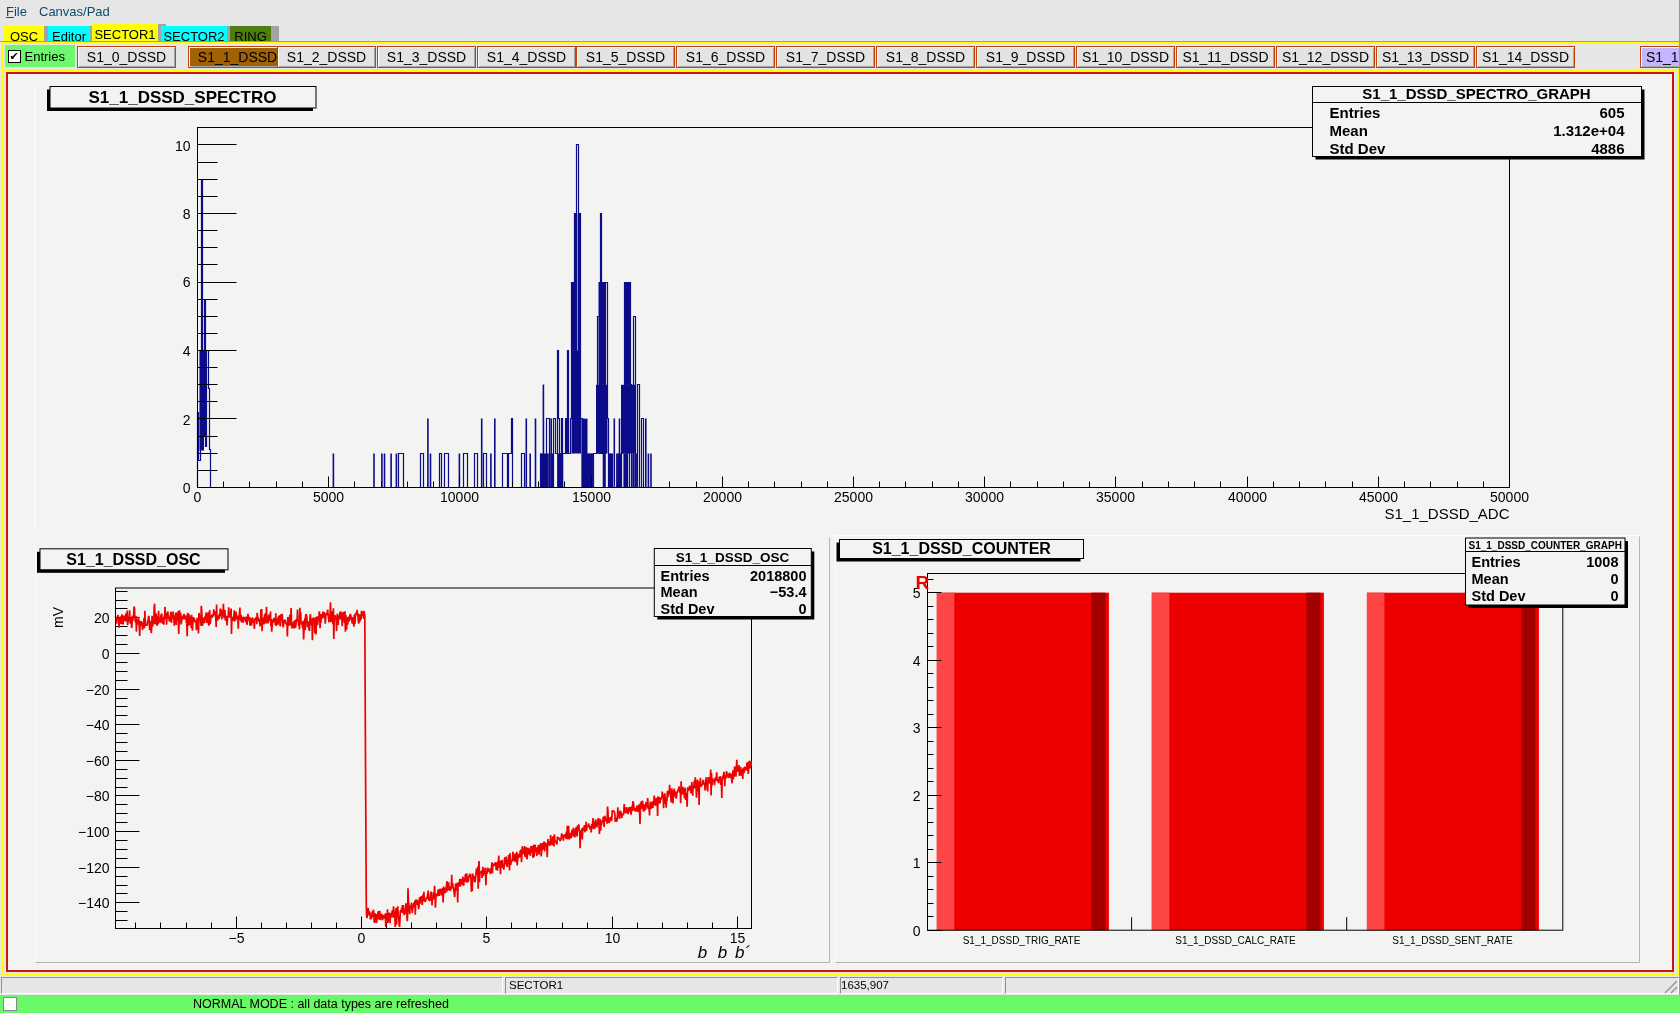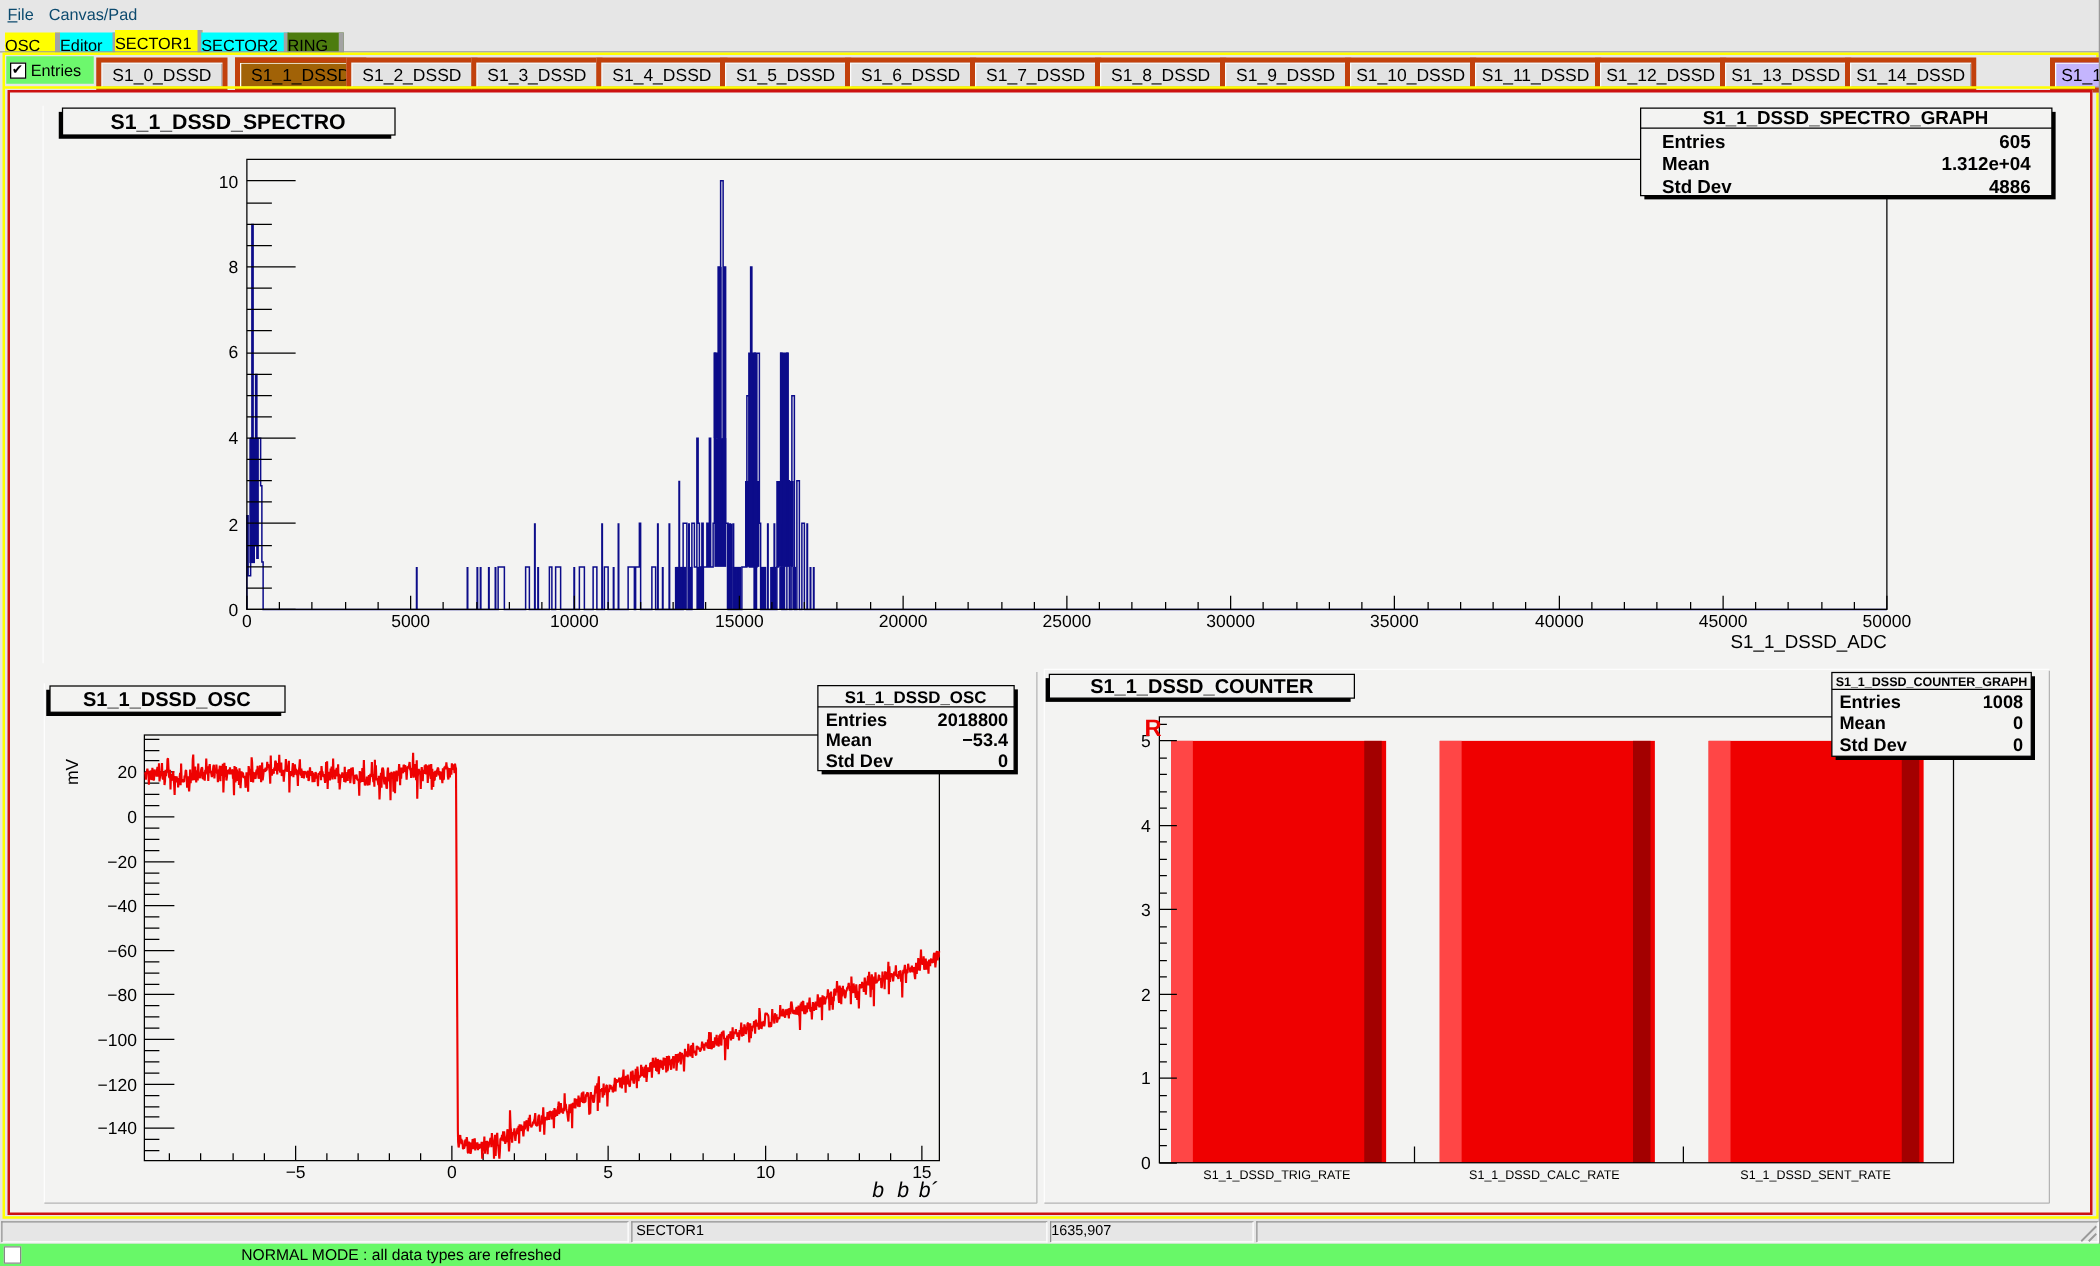--- a/index.html
+++ b/index.html
@@ -1,19 +1,19 @@
 <!DOCTYPE html>
 <html><head><meta charset="utf-8"><style>
 html,body{margin:0;padding:0;width:1680px;height:1013px;background:#e6e6e6;
 font-family:"Liberation Sans",sans-serif;overflow:hidden;position:relative}
 .abs{position:absolute}
 .menu{position:absolute;left:0;top:0;width:100%;height:21px;font-size:13px;color:#0c4a6e}
-.tab{position:absolute;font-size:13px;border-right:4px solid #a3a3a3;padding-top:3px}
+.tab{position:absolute;font-size:13px;text-align:center;border-right:8px solid #a3a3a3;padding-top:3px}
 .btn{position:absolute;top:46px;width:97px;height:20px;font-size:14px;text-align:center;
-line-height:20px;border:4px solid #c2410c;box-shadow:inset 1px 1px 0 #fbfbfb,inset -1px -1px 0 #a8a8a8}
+line-height:20px;border:1px solid #c2410c;box-shadow:inset 1px 1px 0 #fbfbfb,inset -1px -1px 0 #a8a8a8}
 .sunk{position:absolute;background:#e6e6e6;border-top:1px solid #909090;border-left:1px solid #909090;
 border-bottom:1px solid #fff;border-right:1px solid #fff;font-size:11.5px}
 </style></head>
 <body>
 <div class="menu">
     <span style="position:absolute;left:6px;top:4px"><u>F</u>ile</span>
 <span style="position:absolute;left:39px;top:4px">Canvas/Pad</span>
   </div>
 
 <div class="tab" style="left:4px;top:26px;width:40px;height:13px;background:#ffff00">OSC</div>

